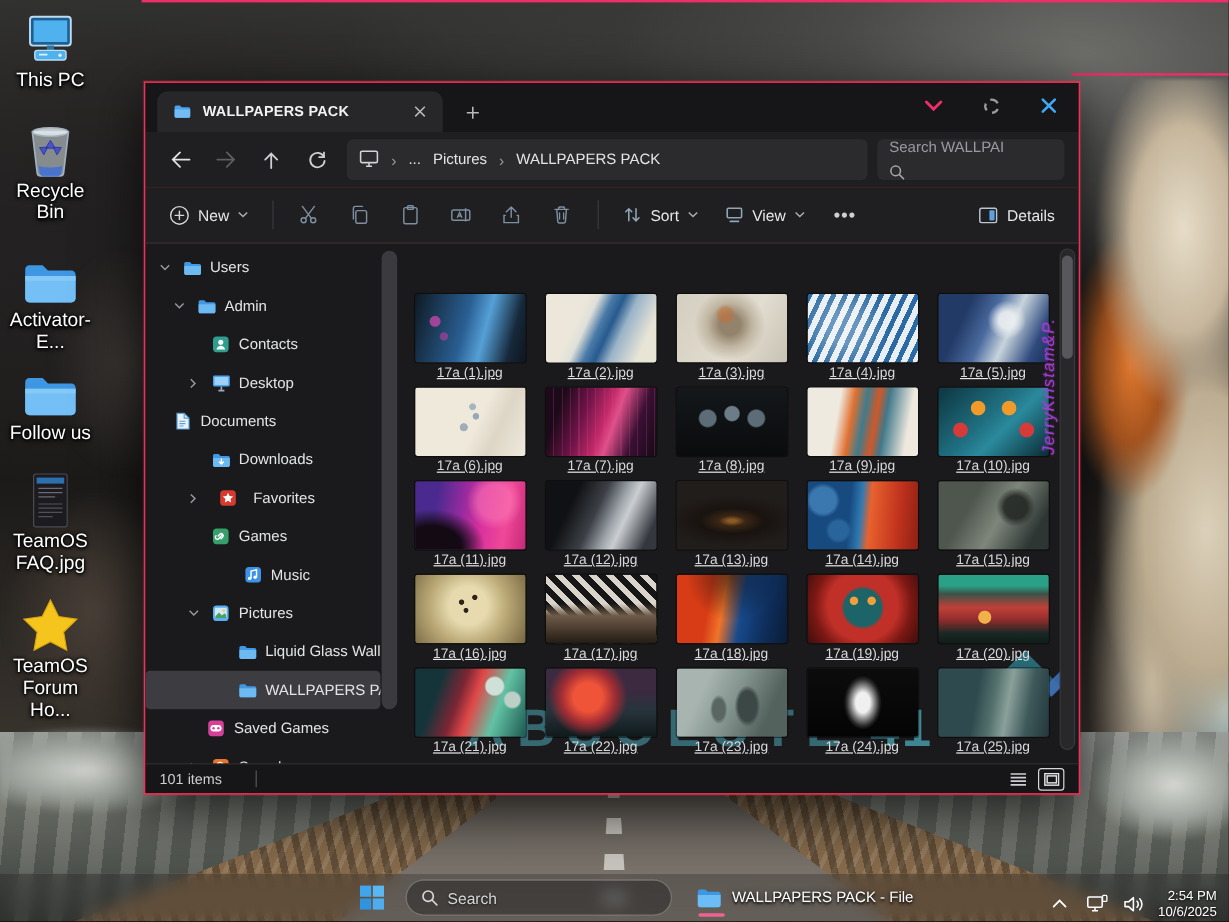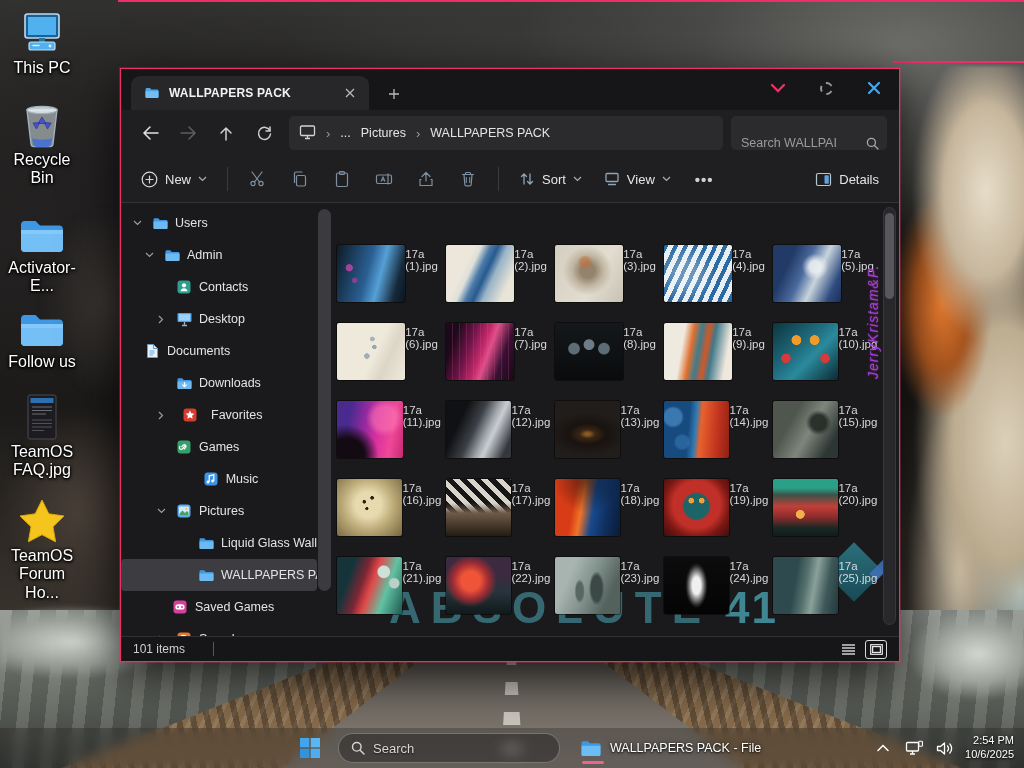--- a/index.html
+++ b/index.html
@@ -63,22 +63,22 @@
   .newtab{margin-left:14px;margin-bottom:5px;}
   .caption{position:absolute;right:10px;top:6px;display:flex;gap:18px;align-items:center;}
   .cap-btn{width:30px;height:26px;display:flex;align-items:center;justify-content:center;}
   .cap-max{width:13px;height:13px;border:2px dashed #9a9a9a;border-radius:50%;}
 
   .addr{height:46px;background:#1f1f21;display:flex;align-items:center;padding:0 12px;gap:4px;flex:0 0 46px;}
   .nav-btn{width:34px;height:30px;display:flex;align-items:center;justify-content:center;border-radius:4px;}
   .crumb-bar{height:34px;background:#2b2b2e;border-radius:5px;flex:1;display:flex;align-items:center;
     padding:0 10px;gap:10px;margin:0 4px;font-size:12.5px;color:#e4e4e6;}
   .crumb-sep{color:#9a9aa0;font-size:13px;}
-  .searchbox{width:156px;height:34px;background:#2b2b2e;border-radius:5px;display:flex;align-items:flex-end;
-    padding:0 8px 0 10px;font-size:12.5px;color:#9a9aa0;gap:6px;}
+  .searchbox{width:156px;height:34px;background:#2b2b2e;border-radius:5px;display:flex;align-items:flex-start;
+    padding:0 8px 0 10px;font-size:12.5px;color:#9a9aa0;gap:6px;flex-direction:column;}
   .searchbox .sv{flex:1;white-space:nowrap;overflow:hidden;}
 
   .toolbar{height:47px;background:#1f1f21;border-bottom:1px solid #333336;display:flex;align-items:center;
     padding:0 10px;gap:2px;flex:0 0 47px;}
   .tb-btn{display:flex;align-items:center;gap:7px;padding:6px 10px;border-radius:5px;font-size:13px;color:#e6e6e8;}
   .tb-ico{width:34px;height:32px;display:flex;align-items:center;justify-content:center;border-radius:5px;margin:0 3px;}
   .tb-sep{width:1px;height:24px;background:#3b3b3f;margin:0 8px;}
   .tb-more{font-size:15px;font-weight:bold;color:#cfcfd2;letter-spacing:1px;padding:0 12px;}
   .tb-spacer{flex:1;}
 
@@ -86,21 +86,21 @@
   .sidebar{width:212px;position:relative;overflow:hidden;flex:0 0 212px;padding-top:4px;}
   .sb-item{height:32px;display:flex;align-items:center;gap:6px;font-size:12.5px;color:#e2e4e6;
     margin:0 16px 0 0;border-radius:4px;white-space:nowrap;overflow:hidden;}
   .sb-item.selected{background:#3d3d41;}
   .sb-chev{width:16px;flex:0 0 16px;display:flex;align-items:center;justify-content:center;}
   .sb-ico{width:18px;flex:0 0 18px;display:flex;align-items:center;justify-content:center;}
   .sb-scroll{position:absolute;right:2px;top:6px;width:13px;height:382px;background:#3b3b3f;border-radius:7px;}
 
   .content{flex:1;position:relative;overflow:hidden;}
   .grid{position:absolute;left:4px;top:42px;display:grid;grid-template-columns:repeat(5,109px);grid-auto-rows:78px;}
-  .cell{display:flex;}
+  .cell{display:flex;flex-direction:column;align-items:center;text-decoration:underline;}
   .thumb{width:92px;height:57px;border-radius:2px;box-shadow:0 0 0 1px rgba(0,0,0,.45);}
   .fname{margin-top:3px;font-size:11.5px;color:#d8d8da;}
   .watermark{position:absolute;left:56px;top:380px;font-size:44px;font-weight:bold;letter-spacing:10px;
     color:rgba(78,170,185,.55);white-space:nowrap;z-index:0;}
   .watermark .num{letter-spacing:2px;margin-left:14px;color:rgba(78,170,185,.75);}
   .signature{position:absolute;right:14px;top:118px;width:16px;height:16px;z-index:3;}
   .signature span{display:block;transform:rotate(-90deg) translate(-58px,-4px);transform-origin:top left;
     font-size:14px;font-style:italic;color:#9b3fd8;white-space:nowrap;
     text-shadow:0 0 2px rgba(210,60,200,.7);letter-spacing:1px;}
   .wm-diamond{position:absolute;left:500px;top:348px;width:42px;height:42px;background:
@@ -123,21 +123,21 @@
   .taskbar{position:absolute;left:0;top:728px;width:1024px;height:40px;background:rgba(20,20,22,.28);
     backdrop-filter:blur(6px);}
   .tb-center{position:absolute;left:292px;top:0;height:40px;display:flex;align-items:center;gap:10px;}
   .start{width:36px;height:34px;display:flex;align-items:center;justify-content:center;border-radius:5px;}
   .tsearch{width:222px;height:30px;border-radius:15px;background:rgba(28,28,30,.45);
     border:1px solid rgba(255,255,255,.28);display:flex;align-items:center;gap:8px;padding:0 12px;
     font-size:13px;color:#d6d6d6;text-shadow:0 1px 2px rgba(0,0,0,.7);}
   .taskbtn{height:34px;display:flex;align-items:center;gap:8px;padding:0 10px;border-radius:5px;position:relative;
     font-size:12.5px;color:#fff;text-shadow:0 1px 2px rgba(0,0,0,.85),0 0 4px rgba(0,0,0,.6);}
   .taskbtn .ind{position:absolute;left:12px;bottom:1px;width:22px;height:3px;border-radius:2px;background:#f06292;}
-  .tray{position:absolute;right:6px;top:0;height:40px;display:flex;align-items:center;gap:9px;}
+  .tray{position:absolute;right:6px;top:0;height:40px;display:flex;align-items:flex-end;gap:9px;}
   .tray-ic{display:flex;align-items:center;justify-content:center;width:22px;height:30px;}
   .clock{text-align:right;font-size:11px;line-height:1.25;color:#fff;
     text-shadow:0 1px 2px rgba(0,0,0,.85),0 0 4px rgba(0,0,0,.6);padding-right:4px;}
 </style>
 </head>
 <body>
 
 <div class="screen">
 
   <div class="wp">

